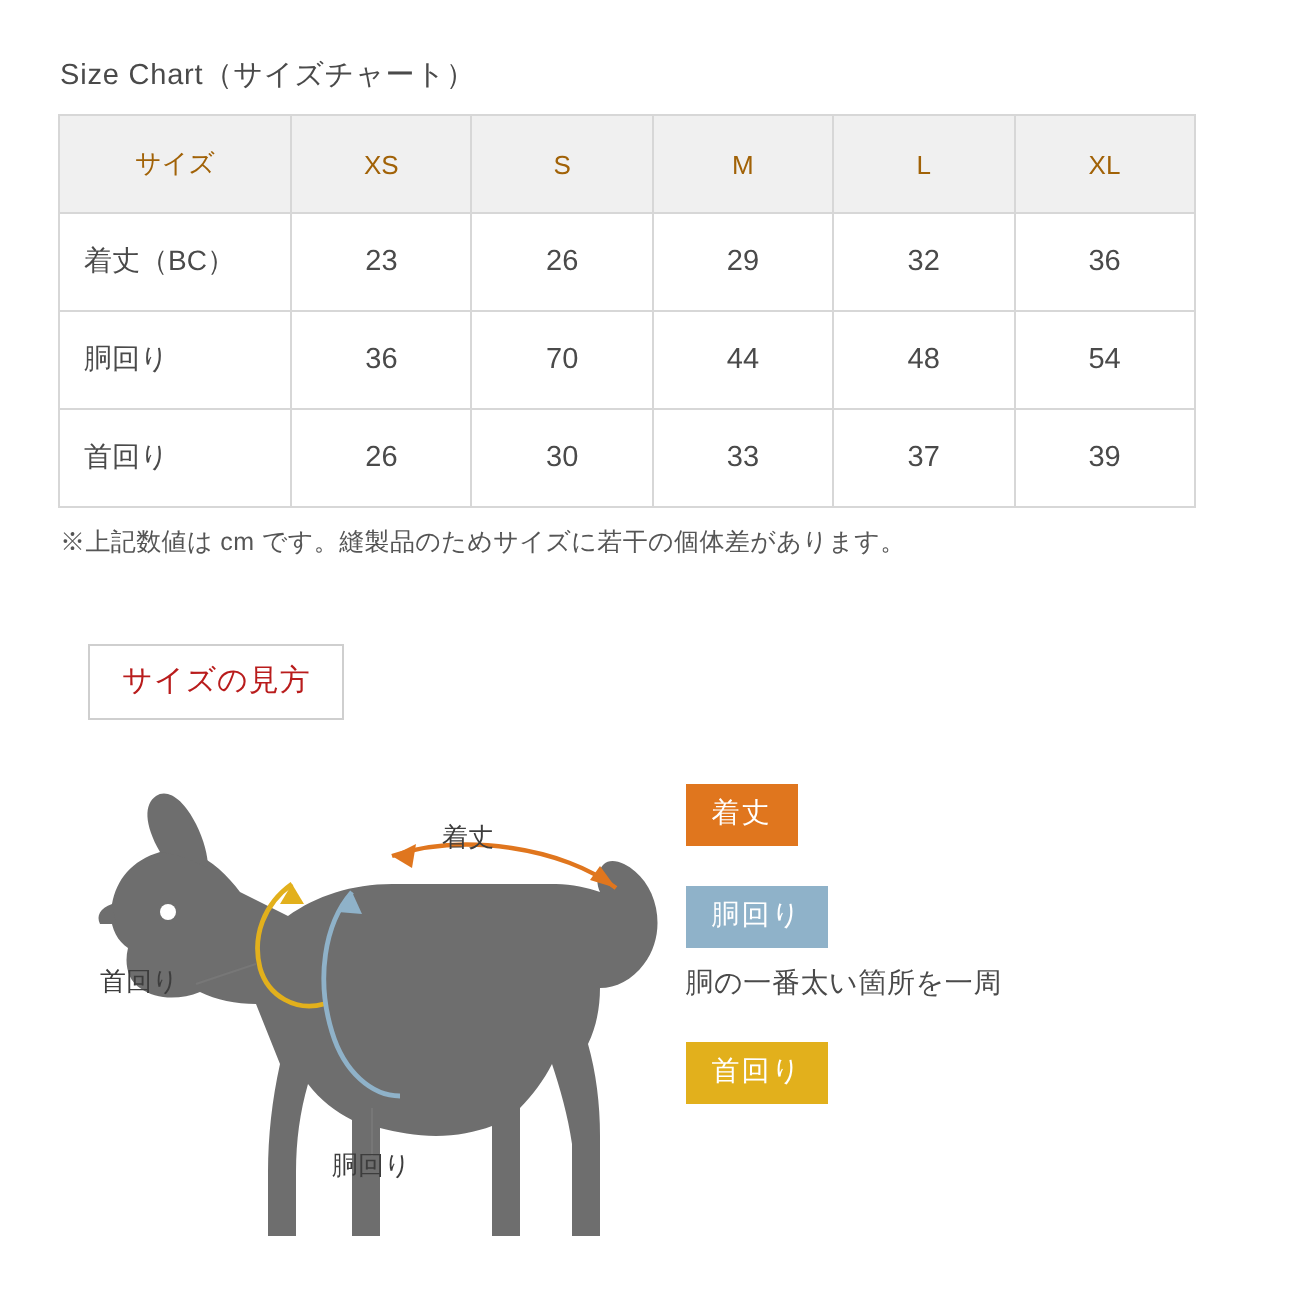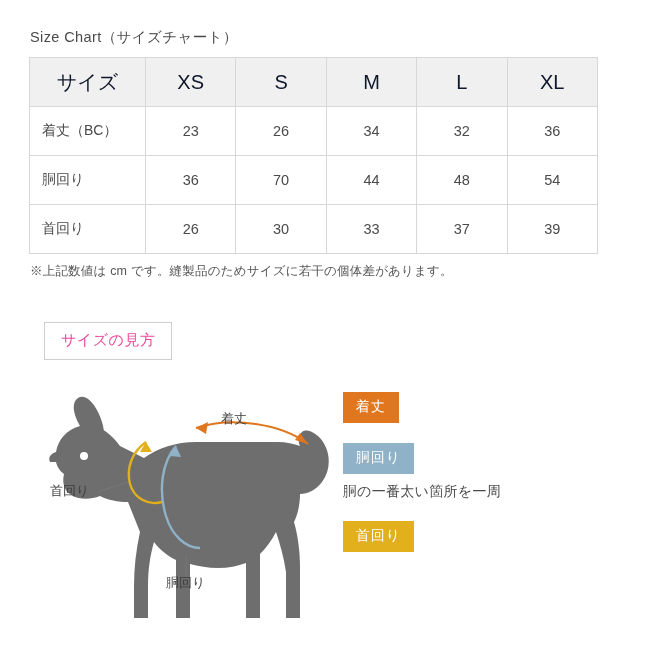--- a/index.html
+++ b/index.html
@@ -43,22 +43,22 @@
     border: 1px solid #d7d7d7;
     height: 48px;
     font-weight: normal;
     font-size: 14.5px;
     color: #4a4a4a;
     text-align: center;
     padding: 0;
   }
   table.size-table thead th {
     background: #f0f0f0;
-    font-size: 20px;
-    color: #0f172a;
+    font-size: 13px;
+    color: #a16207;
   }
   table.size-table thead th.col-label {
     background: #f0f0f0;
   }
   table.size-table tbody th.row-label {
     text-align: left;
     padding-left: 12px;
     font-size: 14px;
     color: #4a4a4a;
   }
@@ -74,21 +74,21 @@
 
   
   .howto-wrap {
     margin-top: 42px;
   }
   .howto-title {
     display: inline-block;
     border: 1px solid #cfcfcf;
     padding: 8px 16px 9px 16px;
     font-size: 15px;
-    color: #ec4899;
+    color: #b91c1c;
     margin-left: 16px;
     letter-spacing: 0.5px;
   }
 
   .diagram-row {
     display: flex;
     margin-top: 22px;
     justify-content: flex-end;
   }
   .dog-area {
@@ -158,21 +158,21 @@
         <th>M</th>
         <th>L</th>
         <th>XL</th>
       </tr>
     </thead>
     <tbody>
       <tr>
         <th class="row-label">着丈（BC）</th>
         <td>23</td>
         <td>26</td>
-        <td>34</td>
+        <td>29</td>
         <td>32</td>
         <td>36</td>
       </tr>
       <tr>
         <th class="row-label">胴回り</th>
         <td>36</td>
         <td>70</td>
         <td>44</td>
         <td>48</td>
         <td>54</td>

